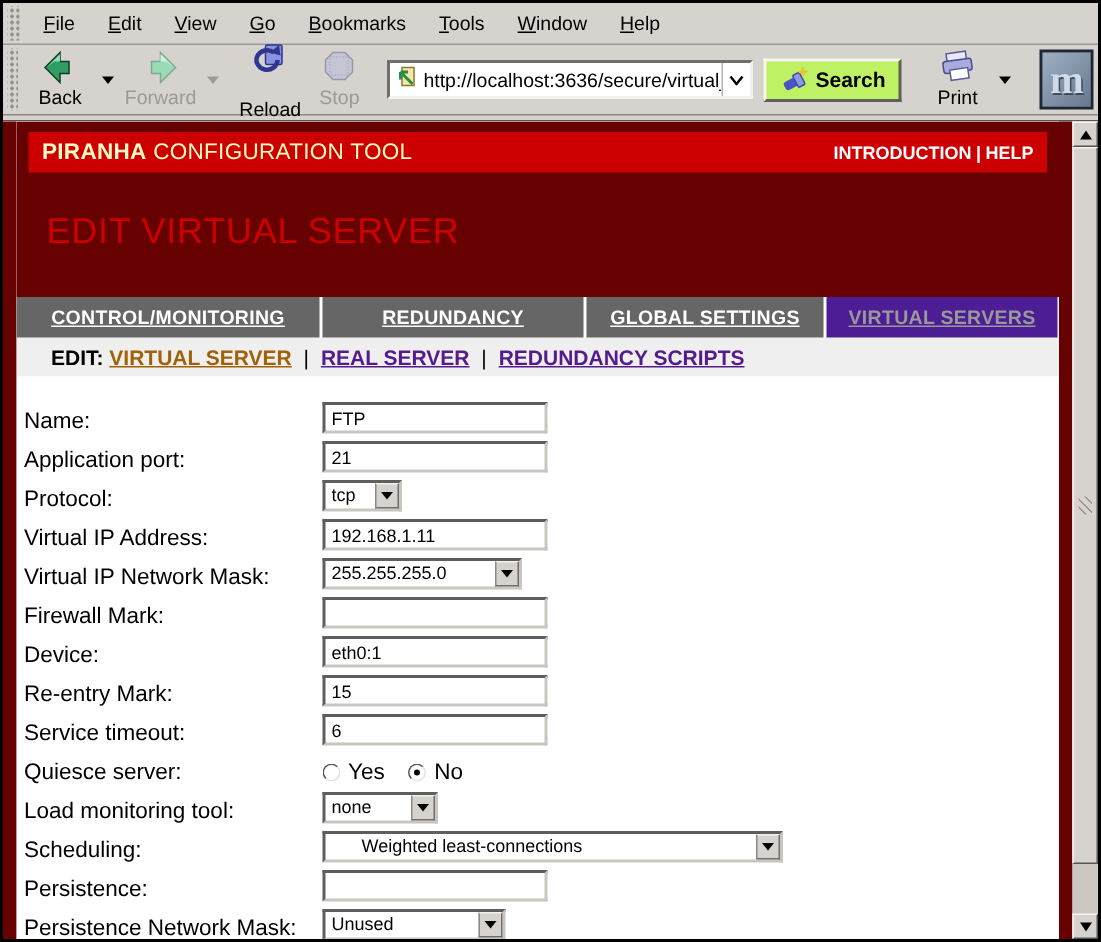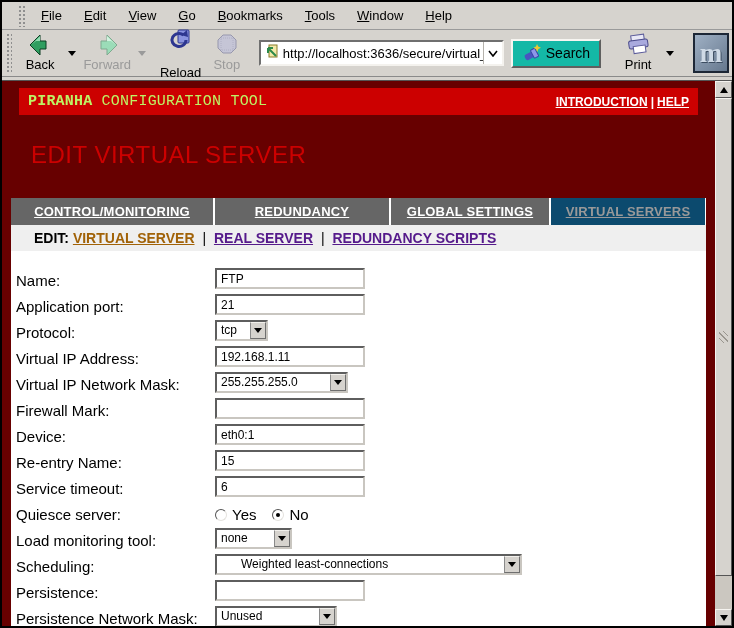--- a/index.html
+++ b/index.html
@@ -5,64 +5,64 @@
   * { margin:0; padding:0; box-sizing:border-box; }
   html,body { width:734px; height:628px; }
   body {
     position:relative;
     font-family:"Liberation Sans", sans-serif;
     background:#d6d3ce;
     border:2px solid #000;
     overflow:hidden;
   }
   
-  .menubar { height:28px; display:flex; align-items:center; border-bottom:1px solid #9a9a9a; background:#d6d3ce;padding-left:12px; }
+  .menubar { height:28px; display:flex; align-items:center; border-bottom:1px solid #9a9a9a; background:#d6d3ce; }
   .grip { width:8px; align-self:stretch; margin:2px 5px 2px 3px;
           background-image:radial-gradient(circle,#8f8f8f 1px,transparent 1.4px);
           background-size:4px 4px; background-position:1px 1px; }
   .menu-item { font-size:13px; padding:0 11px; color:#000; cursor:default; }
   .toolbar { height:47px; display:flex; align-items:center; border-bottom:1px solid #8a8a8a; background:#d6d3ce; }
   .tbtn { display:flex; flex-direction:column; align-items:center; justify-content:flex-end;
           font-size:13px; padding:1px 5px 2px; min-width:46px; color:#000; }
   .tbtn .ic { height:24px; display:flex; align-items:center; }
   .tbtn.dis { color:#9a9a9a; }
   .caret { width:0; height:0; border-left:4px solid transparent; border-right:4px solid transparent;
            border-top:5px solid #000; margin:0 5px; }
   .caret.dis { border-top-color:#9a9a9a; }
   .urlbar { display:flex; align-items:center; height:26px; background:#fff;
             border:2px solid; border-color:#6f6f6f #f4f2ee #f4f2ee #6f6f6f;
             width:276px; margin:0 7px 0 9px; }
   .urlbar .favicon { margin:0 4px 0 4px; }
   .url-input { flex:1; border:0; outline:none; font-family:"Liberation Sans",sans-serif; font-size:13px; height:100%; min-width:0; }
   .url-drop { width:19px; height:100%; background:#fff; border-left:1px solid #b5b2ac;
               display:flex; align-items:center; justify-content:center; }
   .searchbtn { height:29px; border:2px solid; border-color:#f7f5f1 #5f5f5f #5f5f5f #f7f5f1;
-               background:#14b8a6; display:flex; align-items:center; gap:4px; padding:0 9px;
-               font-weight:normal; font-size:14px; }
+               background:#bef264; display:flex; align-items:center; gap:4px; padding:0 9px;
+               font-weight:bold; font-size:14px; }
   .logo-btn { width:40px; height:40px; margin:0 3px 0 14px; border:2px solid #1d2736;
               background:linear-gradient(135deg,#9fb0c4,#66788e); display:flex; align-items:center; justify-content:center; }
   .logo-m { font-family:"Liberation Serif",serif; font-weight:bold; font-size:27px; color:#cfdae6;
             text-shadow:1px 1px 0 #3c4c60; line-height:1; }
   
   .content { position:absolute; top:78px; left:0; right:0; bottom:0; background:#fff; border-top:1px solid #555; }
   .page { position:absolute; left:0; top:0; right:17px; bottom:0; background:#fff;
           border-left:9px solid #670000; border-right:9px solid #670000; overflow:hidden; }
   .page-header { height:117px; background:#670000; padding:7px 8px 0; }
   .banner { height:27px; background:#cc0000; display:flex; align-items:center; justify-content:space-between; padding:0 9px; }
-  .brand { color:#bef264; font-size:15px; letter-spacing:.2px;font-family:Liberation Mono, monospace; }
+  .brand { color:#fef9c3; font-size:15px; letter-spacing:.2px; }
   .brand .b { font-weight:bold; }
   .banner-links { color:#fff; font-size:12px; font-weight:bold; }
-  .blink { color:#fff; text-decoration:underline; cursor:pointer; }
+  .blink { color:#fff; cursor:pointer; }
   .bsep { text-decoration:none; padding:0 3px; }
   .page-title { color:#cc0000; font-size:24px; font-weight:normal; letter-spacing:.5px; margin:26px 0 0 12px; }
   .tab-bar { height:27px; display:flex; gap:2px; background:#fff; }
   .tab { background:#666666; color:#fff; font-weight:bold; font-size:13px; text-align:center;
          line-height:27px; cursor:pointer; letter-spacing:.2px; }
   .tab .tl { text-decoration:underline; }
-  .tab.active { background:#0c4a6e; color:#999999; cursor:default; }
+  .tab.active { background:#4c1d95; color:#999999; cursor:default; }
   .subnav { height:26px; background:#efefef; font-size:14px; line-height:26px; padding-left:7px; }
   .subnav .prefix { font-weight:bold; color:#000;padding-left:16px; }
   .snlink { font-weight:bold; text-decoration:underline; color:#551a8b; cursor:pointer; }
   .snlink.current { color:#a16207; cursor:default; }
   .snsep { color:#000; padding:0 4px; }
   
   .form { padding:12px 0 0 5px; background:#fff; }
   .frow { height:26px; display:flex; align-items:flex-end; }
   .flabel { width:199px; font-size:15px; color:#000; flex:none; }
   .ti { height:21px; border:2px solid; border-color:#5e5e5e #c9c6c0 #c9c6c0 #5e5e5e; background:#fff;
@@ -258,21 +258,21 @@
           </div>
           <div class="frow">
             <span class="flabel">Firewall Mark:</span>
             <input class="ti" style="width: 150px;">
           </div>
           <div class="frow">
             <span class="flabel">Device:</span>
             <input class="ti" value="eth0:1" style="width: 150px;">
           </div>
           <div class="frow">
-            <span class="flabel">Re-entry Name:</span>
+            <span class="flabel">Re-entry Mark:</span>
             <input class="ti" value="15" style="width: 150px;">
           </div>
           <div class="frow">
             <span class="flabel">Service timeout:</span>
             <input class="ti" value="6" style="width: 150px;">
           </div>
           <div class="frow">
             <span class="flabel">Quiesce server:</span>
             <span class="radio-opt">
               <span class="radio"></span>

